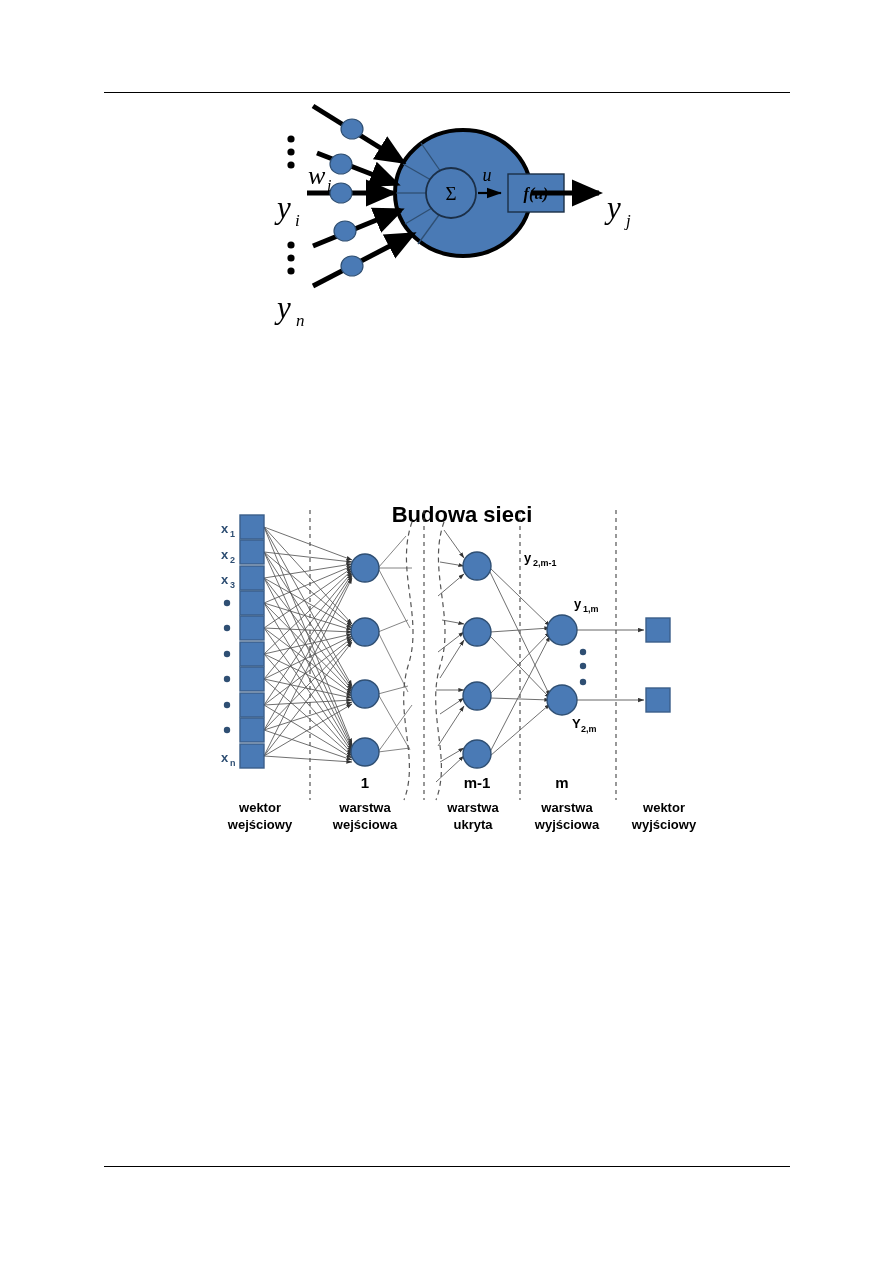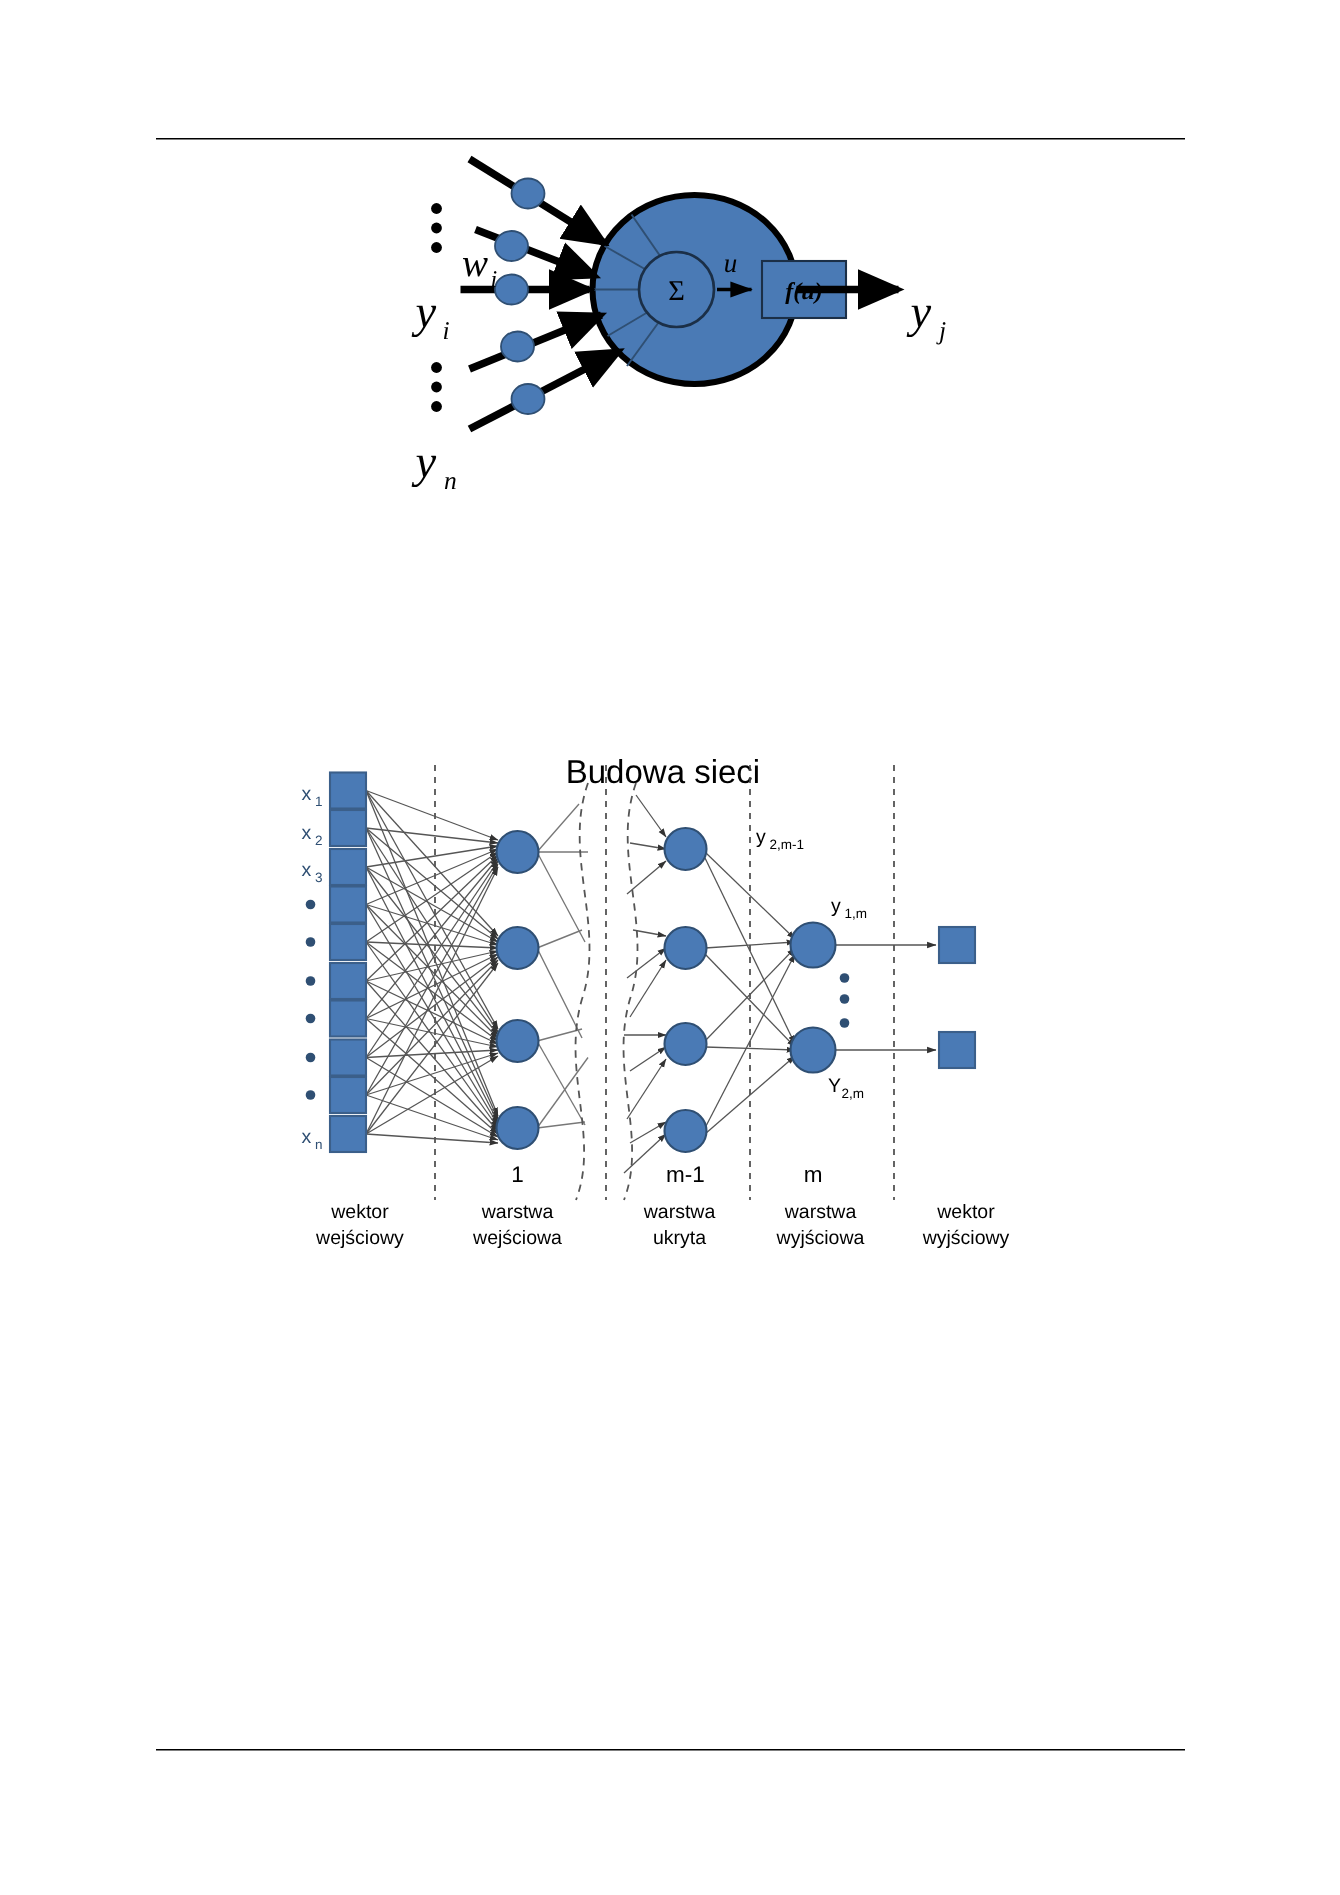--- a/index.html
+++ b/index.html
@@ -32,24 +32,25 @@
   .fig {
     position: absolute;
   }
   #neuron-figure {
     left: 255px;
     top: 96px;
     width: 400px;
     height: 240px;
   }
   #network-figure {
-    left: 192px;
+    left: 212px;
     top: 500px;
     width: 500px;
     height: 345px;
+    font-weight: bold;
   }
   svg { display: block; overflow: visible; }
 
   .mathlabel {
     font-family: "Liberation Serif", serif;
     font-style: italic;
   }
 </style>
 </head>
 <body>

